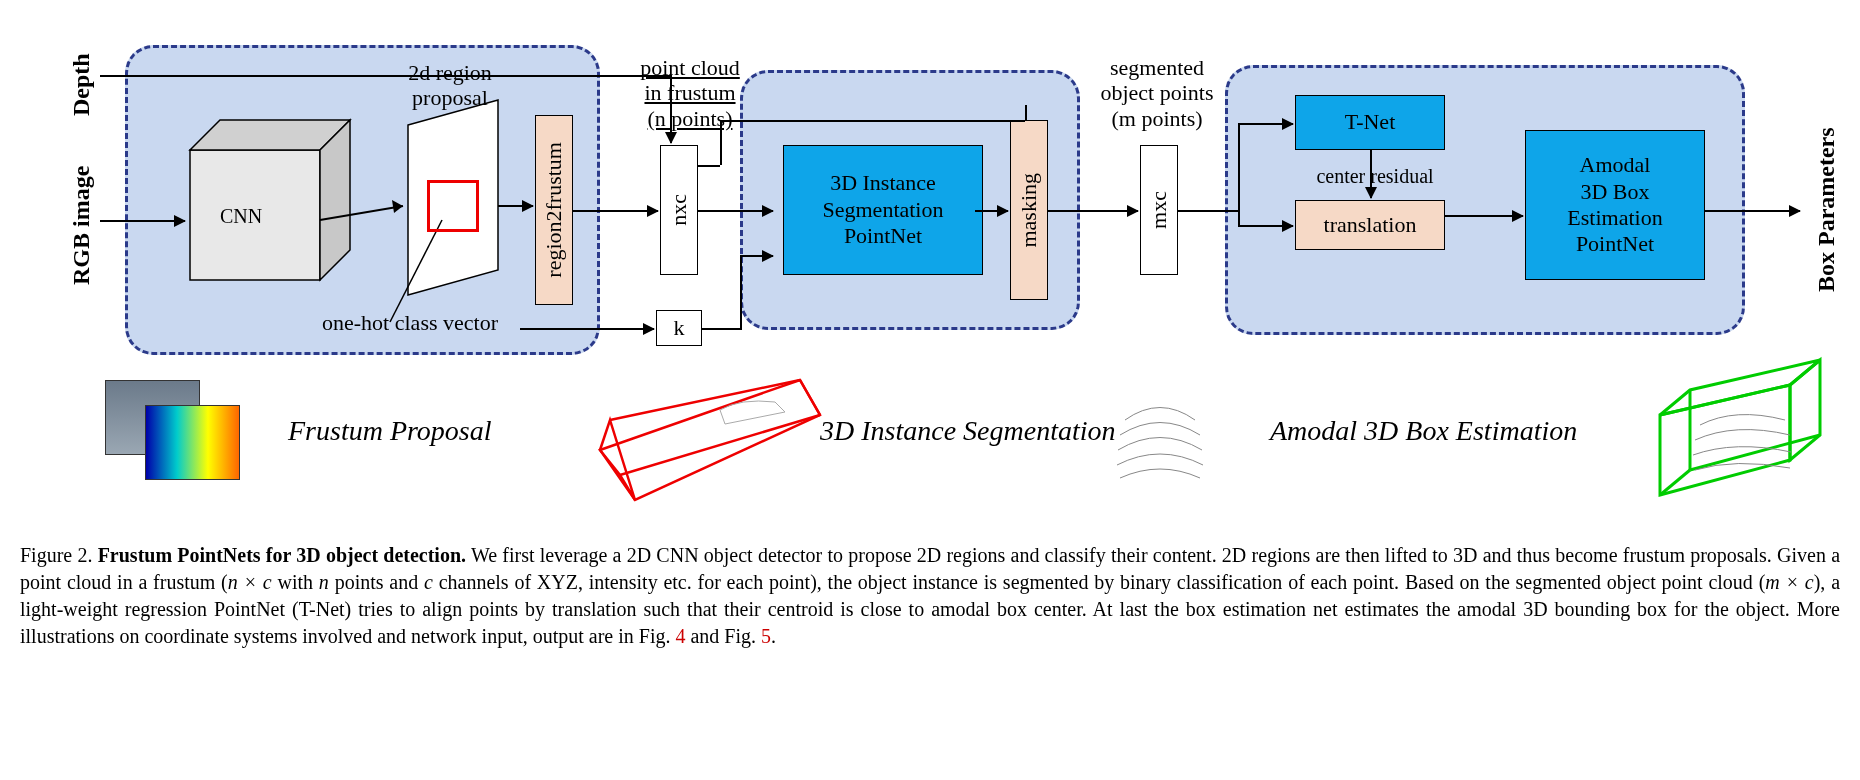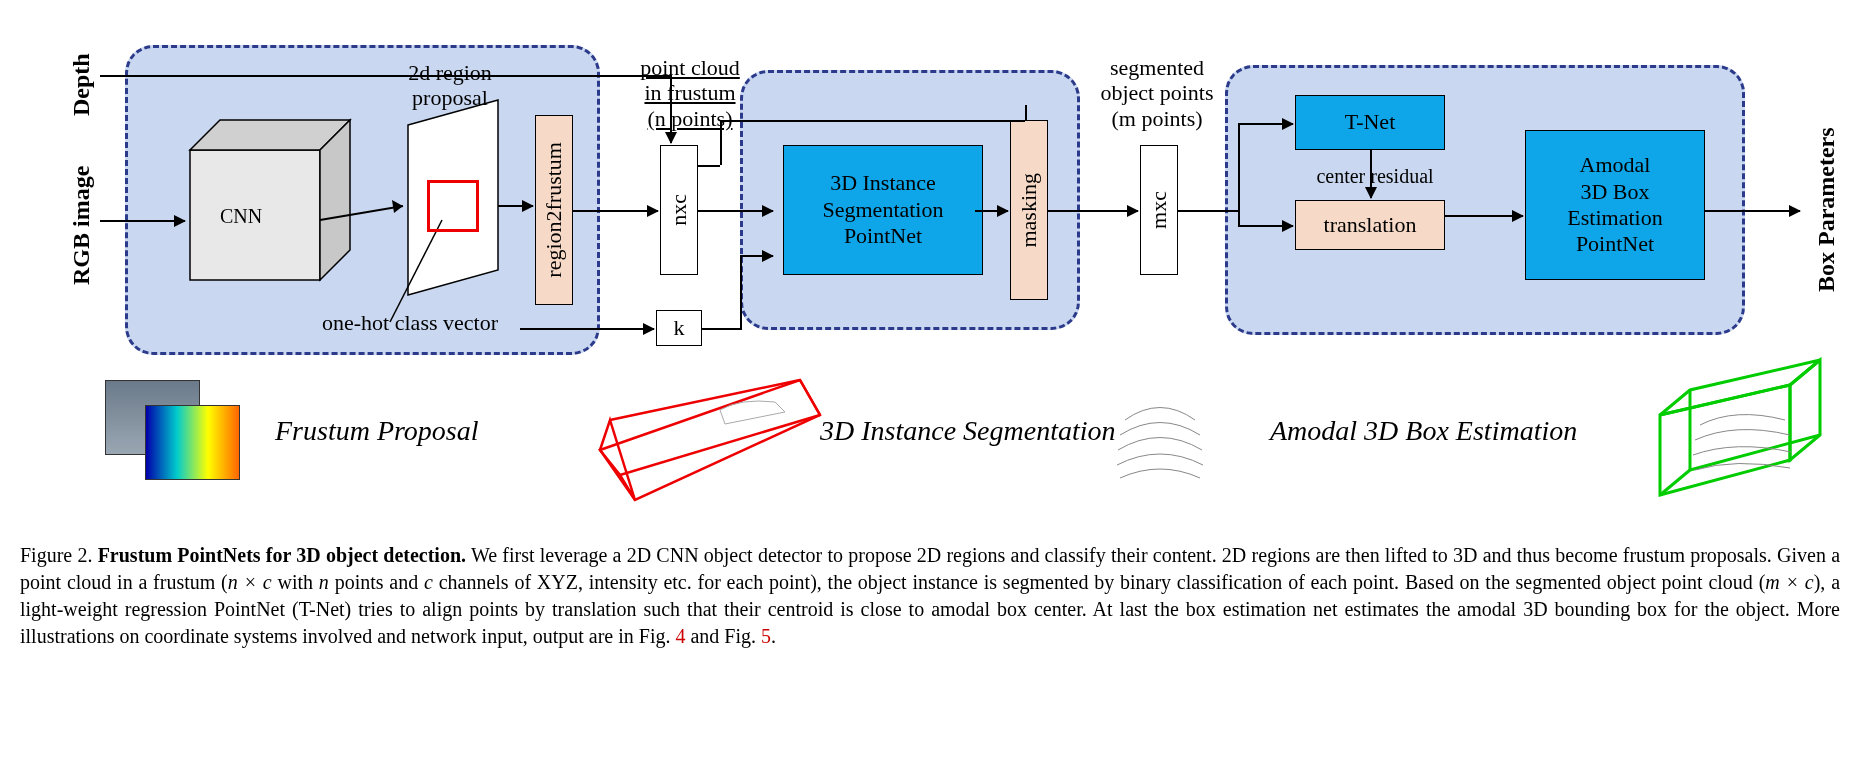--- a/index.html
+++ b/index.html
@@ -305,21 +305,21 @@
       </div>
 
     <div class="hline" style="left:1425px; top:195px; width:78px;">
         <div class="ah-r"></div>
       </div>
 
     <div class="hline" style="left:1685px; top:190px; width:95px;">
         <div class="ah-r"></div>
       </div>
 
-    <div class="lbl italic" style="left:255px; top:395px;">Frustum Proposal</div>
+    <div class="lbl italic" style="left:268px; top:395px;">Frustum Proposal</div>
     <div class="lbl italic" style="left:760px; top:395px;margin-left:40px;">3D Instance Segmentation</div>
     <div class="lbl italic" style="left:1250px; top:395px;">Amodal 3D Box Estimation</div>
 
     <div class="thumb-wrap" style="left:85px; top:360px;">
       <div class="thumb rgb"></div>
       <div class="thumb depth"></div>
     </div>
 
   </div>
 

